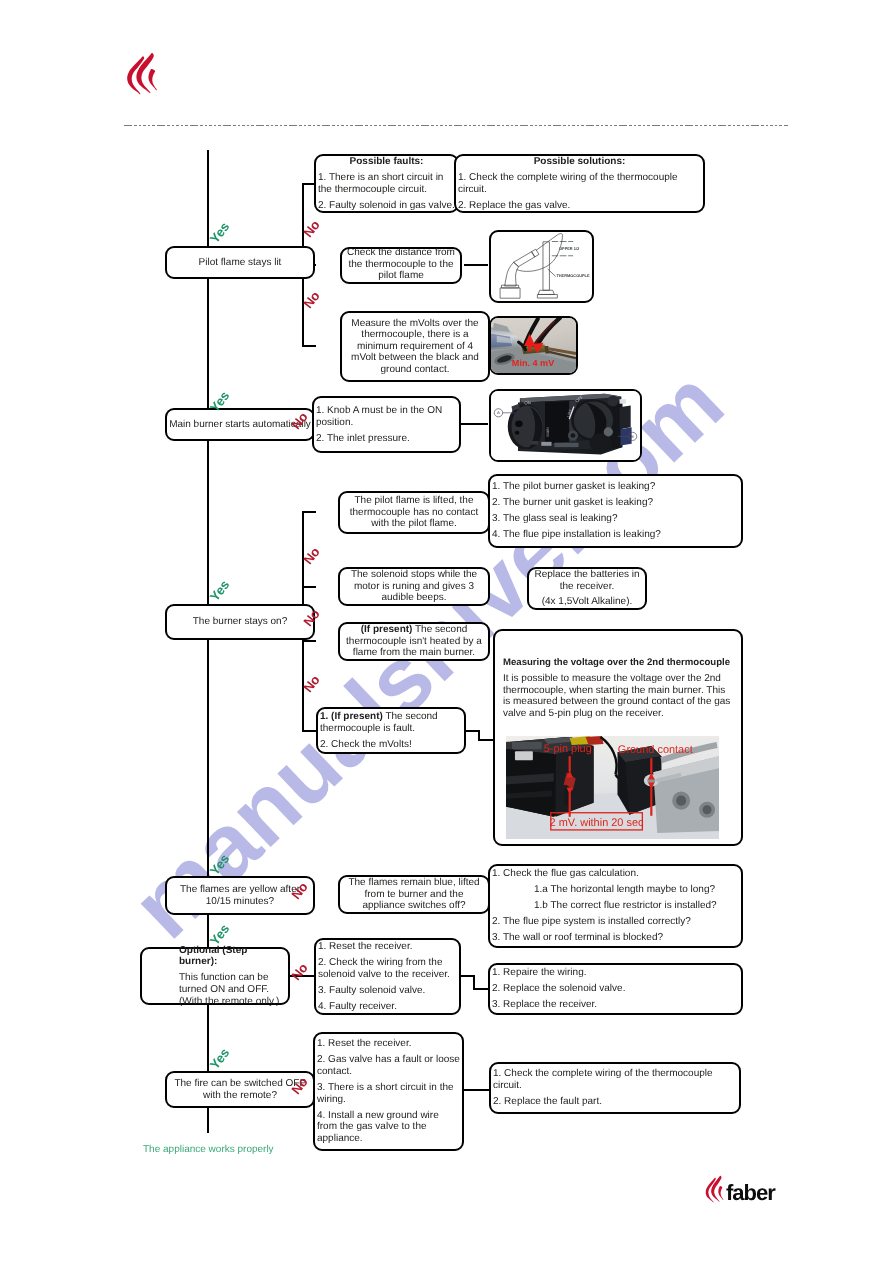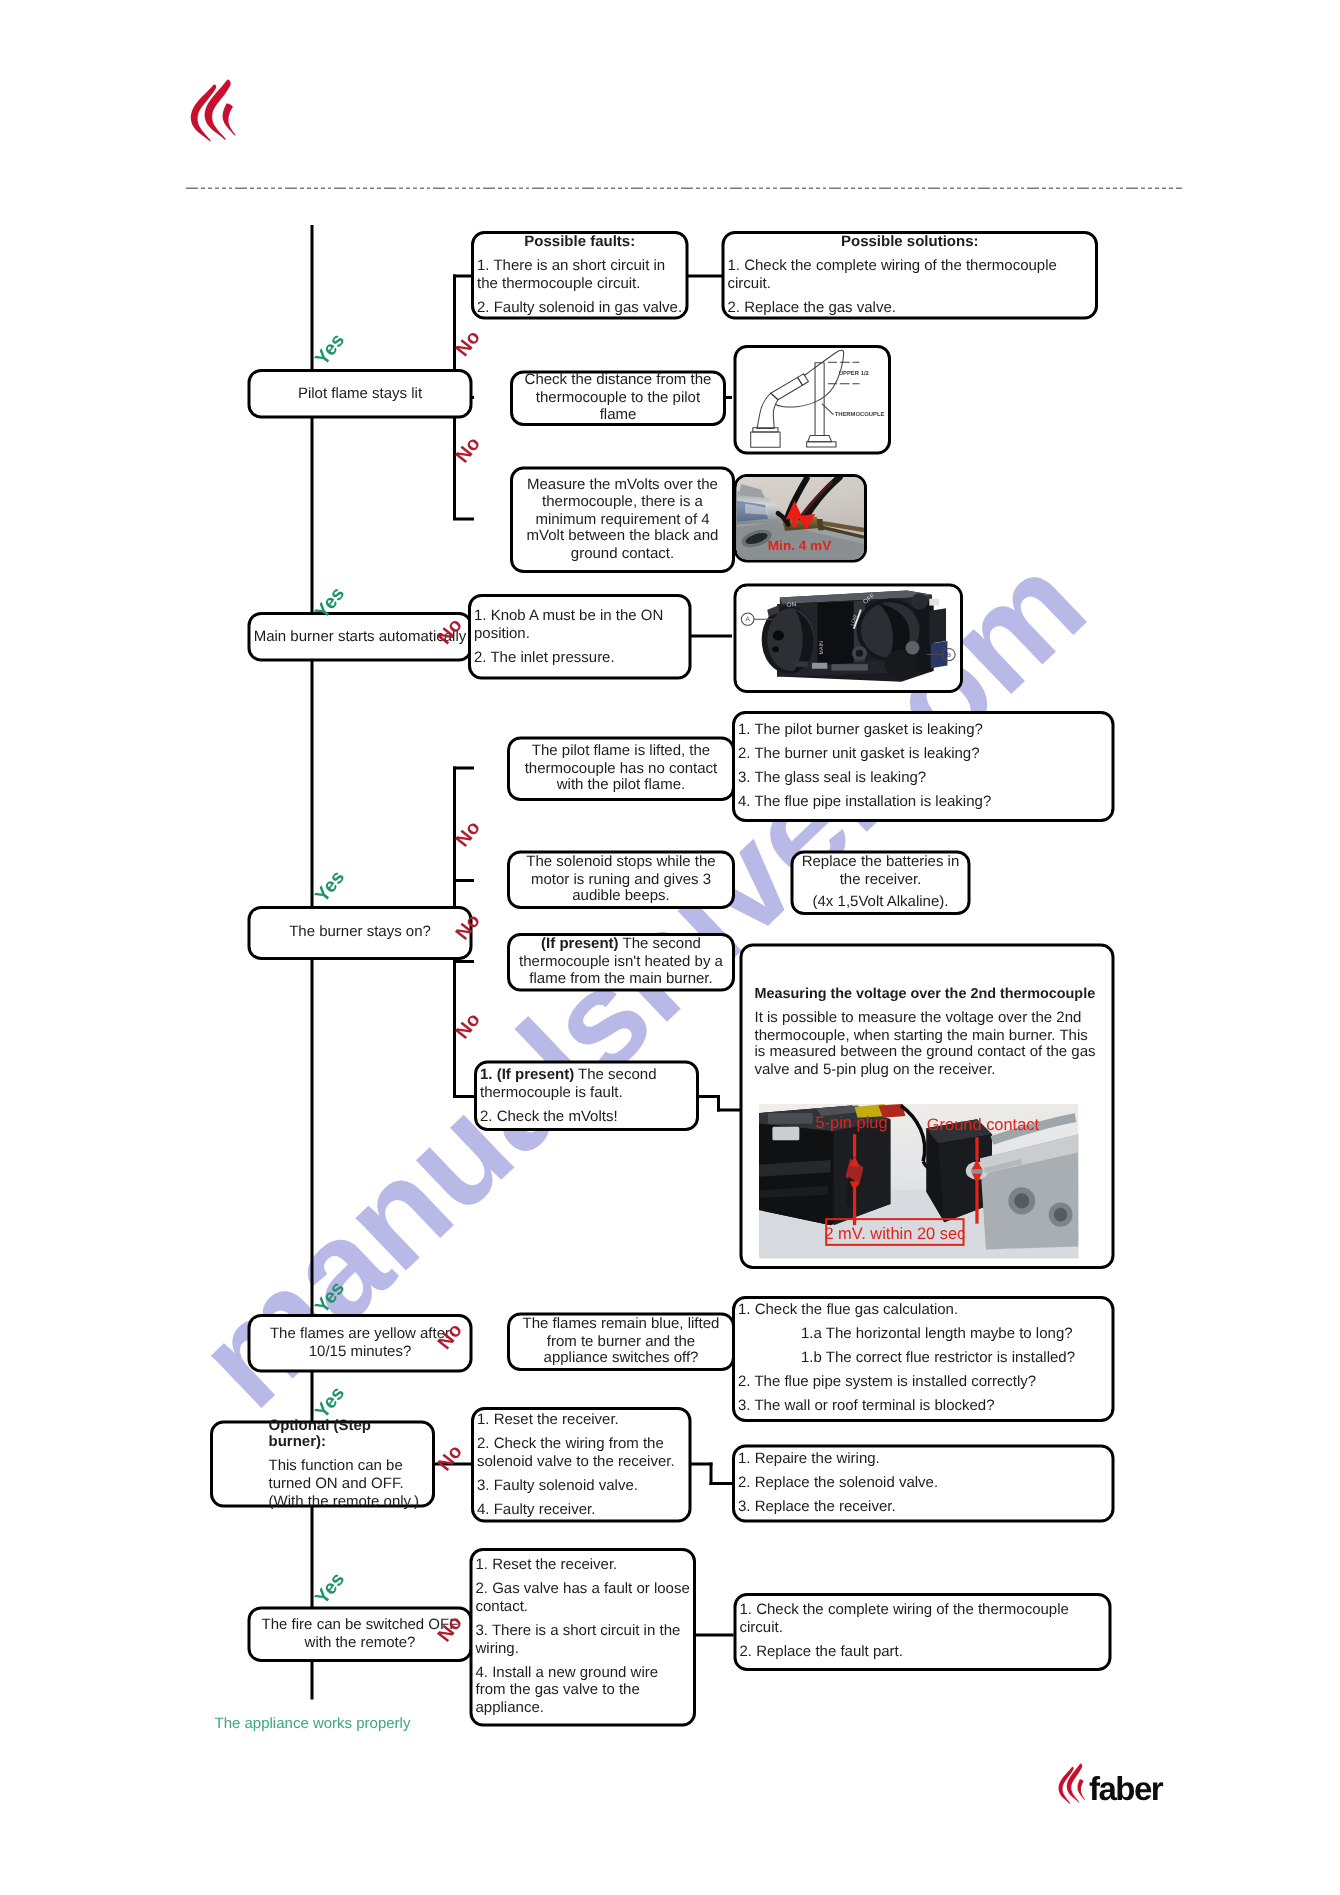--- a/index.html
+++ b/index.html
@@ -133,27 +133,27 @@
     <div class="lbl no" style="left:312px;top:300px;transform:rotate(-52deg);">No</div>
 
     <div class="node" style="left:314px;top:154px;width:145px;height:59px;">
       <p class="hd">Possible faults:</p>
       <p>1. There is an short circuit in the thermocouple circuit.</p>
       <p>2. Faulty solenoid in gas valve.</p>
     </div>
 
     <div class="ln lnh" style="left:456px;top:183px;width:26px;"></div>
 
-    <div class="node" style="left:481px;top:154px;width:251px;height:59px;">
+    <div class="node" style="left:454px;top:154px;width:251px;height:59px;">
       <p class="hd">Possible solutions:</p>
       <p>1. Check the complete wiring of the thermocouple circuit.</p>
       <p>2. Replace the gas valve.</p>
     </div>
 
-    <div class="node ctr" style="left:315px;top:247px;width:144px;height:37px;">
+    <div class="node ctr" style="left:315px;top:247px;width:122px;height:37px;justify-content:flex-end;">
       <p>Check the distance from the thermocouple to the pilot flame</p>
     </div>
     <div class="ln lnh" style="left:464px;top:264px;width:24px;"></div>
 
     <div class="imgbox" style="left:489px;top:230px;width:105px;height:73px;">
       <svg viewBox="0 0 106 74" xmlns="http://www.w3.org/2000/svg">
         <g fill="none" stroke="#3d4244" stroke-width="0.75" stroke-linejoin="round" stroke-linecap="round">
 
           <path d="M13.5 57.5 L15.5 47 C16.3 42 19 36.5 23.3 32.3 L28.5 37 C25.8 41 25 45.5 25.2 48.8 L25.8 57.5 Z"></path>
 

